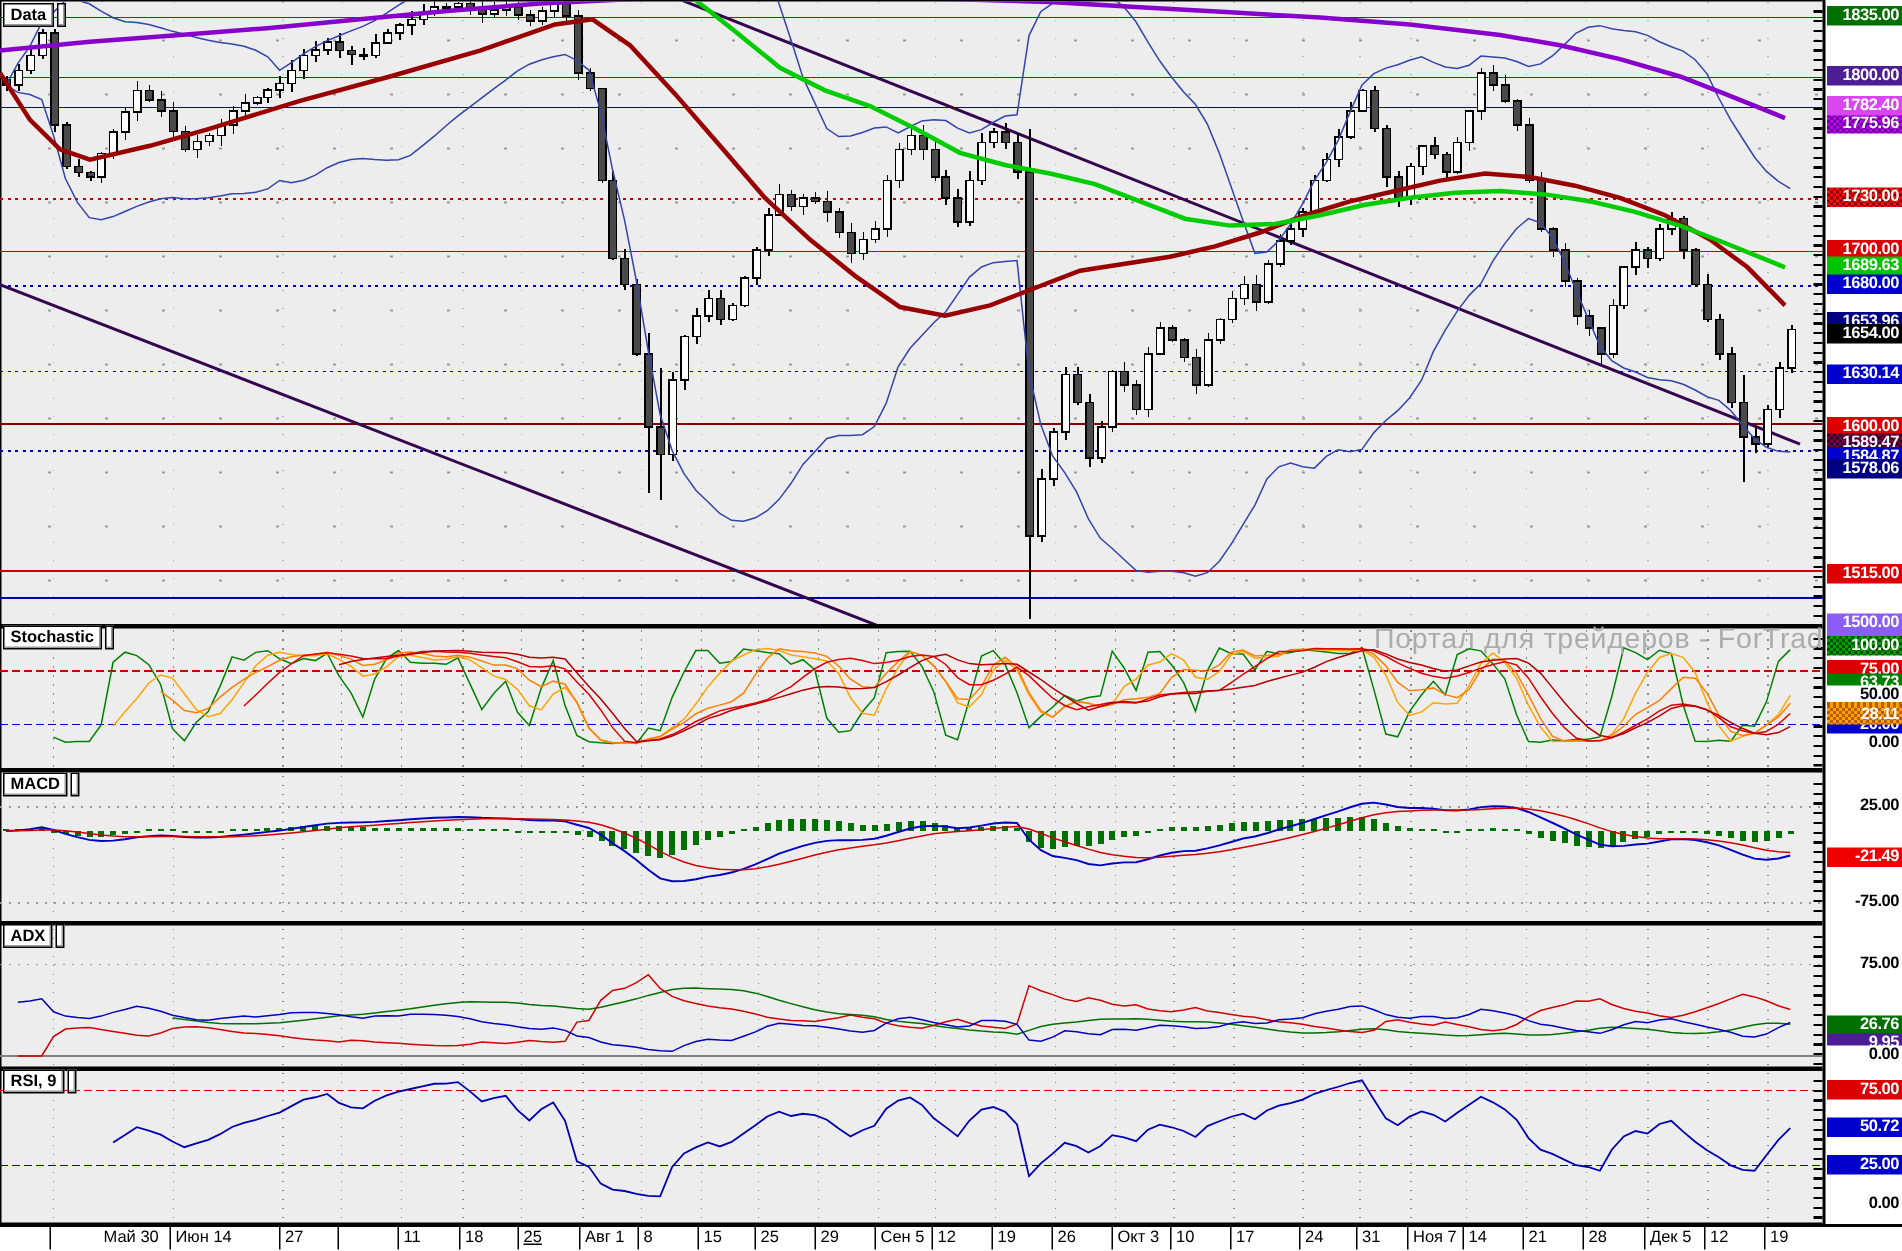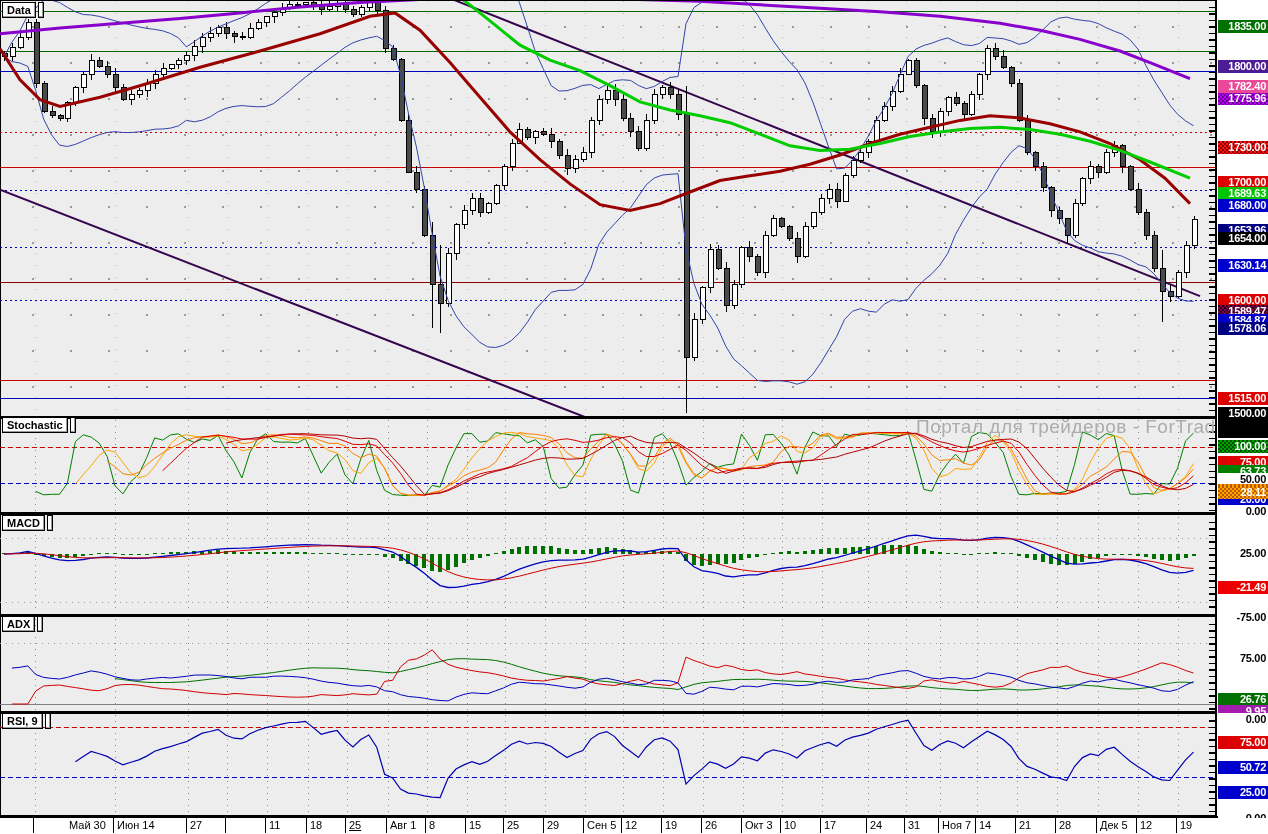--- a/index.html
+++ b/index.html
@@ -10,21 +10,21 @@
   #main-dots{position:absolute;left:0;top:0;width:1215px;height:416px;
     background-image:radial-gradient(#9a9a9a 0.8px, transparent 0.9px);
     background-size:38px 36px;background-position:14px 9px;}
   svg#chart-svg{position:absolute;left:0;top:0;}
   .sep{position:absolute;left:0;width:1268px;height:3px;background:#000;}
   #scale-col{position:absolute;left:1215px;top:0;width:53px;height:816px;background:#fff;border-left:2px solid #000;}
   .tickcomb{position:absolute;left:1209px;width:6px;
     background:repeating-linear-gradient(to bottom, transparent 0 5px, #000 5px 6.5px);}
   .badge{position:absolute;left:1218px;width:48px;height:13px;line-height:13px;
     font-size:11px;font-weight:bold;color:#fff;text-align:right;padding-right:2px;
-    letter-spacing:-0.3px;white-space:nowrap;margin-top:16px;}
+    letter-spacing:-0.3px;white-space:nowrap;}
   .badge.plain{color:#000;background:#fff;}
   #bottom-strip{position:absolute;left:0;top:818px;width:1268px;height:16px;background:#fff;border-bottom:1px solid #000;}
   #bottom-bar{position:absolute;left:0;top:815px;width:1268px;height:3px;background:#000;}
   .xlabel{position:absolute;top:819px;font-size:11px;color:#000;white-space:nowrap;}
   .xtick{position:absolute;top:818px;width:1px;height:15px;background:#000;}
   .tabrow{position:absolute;display:flex;align-items:flex-start;z-index:6;}
   .tab{background:#fff;border:1px solid #000;box-shadow:inset -1px -1px 0 #9a9a9a, inset 1px 1px 0 #fff;
     font-size:11px;font-weight:bold;color:#000;height:14px;line-height:14px;padding:0 4px;}
   .grip{width:4px;height:14px;margin-left:2px;background:#fff;border:1px solid #000;
     box-shadow:inset -1px -1px 0 #9a9a9a, inset 1px 1px 0 #fff;}
@@ -720,49 +720,49 @@
   <div class="tickcomb" style="top:2px;height:412px"></div>
   <div class="tickcomb" style="top:420px;height:91px"></div>
   <div class="tickcomb" style="top:517px;height:95px"></div>
   <div class="tickcomb" style="top:619px;height:91px"></div>
   <div class="tickcomb" style="top:715px;height:99px"></div>
 
   <div id="badges">
       <div class="badge" style="top: 4px; height: 13px; line-height: 13px; background: rgb(0, 112, 0);">1835.00</div>
       <div class="badge" style="top: 44px; height: 13px; line-height: 13px; background: #4c1d95;">1800.00</div>
       <div class="badge" style="top: 76px; height: 13px; line-height: 13px; background: repeating-conic-gradient(rgb(187, 0, 238) 0%, rgb(187, 0, 238) 25%, rgb(102, 0, 153) 0%, rgb(102, 0, 153) 50%) 0px 0px / 4px 4px;">1775.96</div>
-      <div class="badge" style="top: 64px; height: 13px; line-height: 13px; background: #ec4899;">1782.40</div>
+      <div class="badge" style="top: 64px; height: 13px; line-height: 13px; background: #d946ef;">1782.40</div>
       <div class="badge" style="top: 125px; height: 13px; line-height: 13px; background: repeating-conic-gradient(rgb(255, 16, 16) 0%, rgb(255, 16, 16) 25%, rgb(139, 0, 0) 0%, rgb(139, 0, 0) 50%) 0px 0px / 4px 4px;">1730.00</div>
       <div class="badge" style="top: 160px; height: 16px; line-height: 13px; background: rgb(221, 0, 0);">1700.00</div>
       <div class="badge" style="top: 171px; height: 13px; line-height: 13px; background: rgb(0, 196, 0);">1689.63</div>
       <div class="badge" style="top: 183px; height: 13px; line-height: 13px; background: rgb(0, 0, 204);">1680.00</div>
       <div class="badge" style="top: 208px; height: 13px; line-height: 13px; background: rgb(0, 0, 128);">1653.96</div>
       <div class="badge" style="top: 216px; height: 13px; line-height: 13px; background: rgb(0, 0, 0);">1654.00</div>
       <div class="badge" style="top: 243px; height: 13px; line-height: 13px; background: rgb(0, 0, 204);">1630.14</div>
       <div class="badge" style="top: 278px; height: 13px; line-height: 13px; background: rgb(221, 0, 0);">1600.00</div>
       <div class="badge" style="top: 289px; height: 13px; line-height: 13px; background: repeating-conic-gradient(rgb(128, 0, 77) 0%, rgb(128, 0, 77) 25%, rgb(42, 0, 24) 0%, rgb(42, 0, 24) 50%) 0px 0px / 4px 4px;">1589.47</div>
       <div class="badge" style="top: 298px; height: 13px; line-height: 13px; background: rgb(0, 0, 204);">1584.87</div>
       <div class="badge" style="top: 306px; height: 13px; line-height: 13px; background: rgb(0, 0, 128); text-align: right;">1578.06</div>
       <div class="badge" style="top: 376px; height: 13px; line-height: 13px; background: rgb(221, 0, 0);">1515.00</div>
-      <div class="badge" style="top: 391px; height: 31px; line-height: 13px; background: #000000;">1500.00</div>
+      <div class="badge" style="top: 409px; height: 16px; line-height: 13px; background: #8b5cf6;">1500.00</div>
       <div class="badge" style="top: 424px; height: 13px; line-height: 13px; background: repeating-conic-gradient(rgb(0, 160, 0) 0%, rgb(0, 160, 0) 25%, rgb(0, 80, 0) 0%, rgb(0, 80, 0) 50%) 0px 0px / 4px 4px;">100.00</div>
       <div class="badge" style="top: 440px; height: 13px; line-height: 13px; background: rgb(221, 0, 0);">75.00</div>
       <div class="badge" style="top: 449px; height: 13px; line-height: 13px; background: rgb(0, 128, 0);">63.73</div>
       <div class="badge plain" style="top: 457px; height: 13px; line-height: 13px;">50.00</div>
       <div class="badge" style="top: 468px; height: 6px; line-height: 6px; background: repeating-conic-gradient(rgb(255, 160, 0) 0%, rgb(255, 160, 0) 25%, rgb(184, 92, 0) 0%, rgb(184, 92, 0) 50%) 0px 0px / 4px 4px;"></div>
       <div class="badge" style="top: 477px; height: 13px; line-height: 13px; background: rgb(0, 0, 204);">20.00</div>
       <div class="badge" style="top: 470px; height: 13px; line-height: 13px; background: repeating-conic-gradient(rgb(255, 160, 0) 0%, rgb(255, 160, 0) 25%, rgb(184, 92, 0) 0%, rgb(184, 92, 0) 50%) 0px 0px / 4px 4px;">28.11</div>
       <div class="badge plain" style="top: 489px; height: 13px; line-height: 13px;">0.00</div>
       <div class="badge plain" style="top: 531px; height: 13px; line-height: 13px;">25.00</div>
       <div class="badge" style="top: 565px; height: 13px; line-height: 13px; background: rgb(238, 0, 0);">-21.49</div>
       <div class="badge plain" style="top: 595px; height: 13px; line-height: 13px;">-75.00</div>
       <div class="badge plain" style="top: 636px; height: 13px; line-height: 13px;">75.00</div>
       <div class="badge" style="top: 687px; height: 5px; line-height: 5px; background: rgb(0, 0, 204);"></div>
       <div class="badge" style="top: 677px; height: 13px; line-height: 13px; background: rgb(0, 112, 0);">26.76</div>
-      <div class="badge" style="top: 689px; height: 13px; line-height: 13px; background: #a21caf;">9.95</div>
+      <div class="badge" style="top: 689px; height: 13px; line-height: 13px; background: #4c1d95;">9.95</div>
       <div class="badge plain" style="top: 697px; height: 13px; line-height: 13px;">0.00</div>
       <div class="badge" style="top: 720px; height: 13px; line-height: 13px; background: rgb(221, 0, 0);">75.00</div>
       <div class="badge" style="top: 745px; height: 13px; line-height: 13px; background: rgb(0, 0, 204);">50.72</div>
       <div class="badge" style="top: 770px; height: 13px; line-height: 13px; background: rgb(0, 0, 204);">25.00</div>
       <div class="badge plain" style="top: 796px; height: 13px; line-height: 13px;">0.00</div>
     </div>
 
   <div id="bottom-strip"></div>
   <div id="xlabels">
       <div class="xtick" style="left: 33px;"></div>

